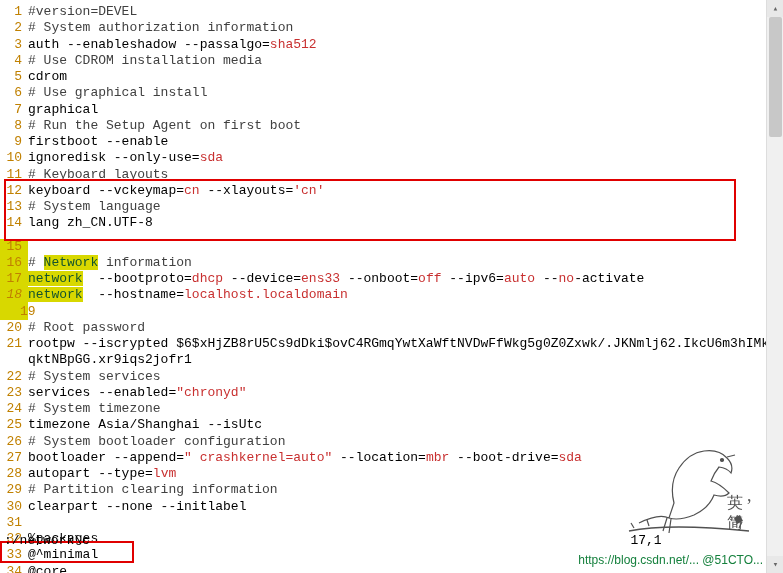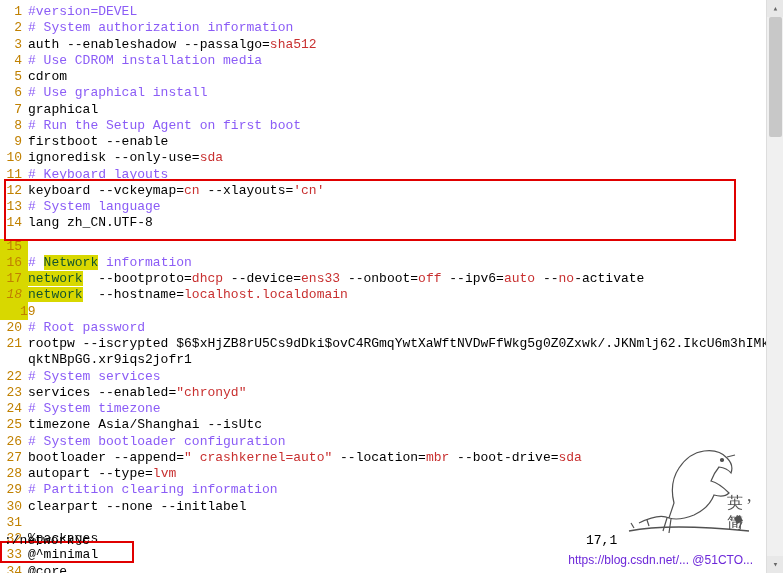--- a/index.html
+++ b/index.html
@@ -22,21 +22,21 @@
     white-space: pre;
   }
   .gutter {
     width: 28px;
     text-align: right;
     color: #c08000;
     padding-right: 6px;
     flex-shrink: 0;
   }
   .code { flex: 1; }
-  .comment { color: #8b5cf6; }
+  .comment { color: #404040; }
   .val { color: #c83030; }
   .str { color: #c83030; }
   .flag { color: #c83030; }
   .hl { background: #d8d800; color: #14532d; }
   
   .red-box-1 {
     position: absolute;
     border: 2px solid #e00000;
     left: 4px; top: 179px;
     width: 732px; height: 62px;
@@ -53,33 +53,33 @@
     position: absolute;
     bottom: 4px;
     left: 4px;
     right: 4px;
     display:flex;
     font-family: "Courier New", monospace;
     font-size: 13px;
     gap: 13px;
   }
   .status .search { flex:1; }
-  .status .pos { width:120px; text-align:left;}
+  .status .pos { width:120px; text-align:center;}
   .status .mode { width:60px; text-align:left;padding-left:48px;}
   .scrollbar {
     position:absolute; right:0; top:0; width:17px; height:100%;
     background:#f0f0f0; border-left:1px solid #ddd;
   }
   .scroll-btn { width:17px; height:17px; background:#e8e8e8; display:flex;align-items:center;justify-content:center; font-size:9px; color:#666;}
   .scroll-thumb { position:absolute; top:17px; left:2px; width:13px; height:120px; background:#c8c8c8; border-radius:2px;}
   .bird {
     position:absolute; right:24px; bottom:30px; width:140px; height:120px; opacity:0.85;
   }
   .watermark {
-    position:absolute; right:30px; bottom:6px; color:#6d28d9; font-size:12px;
+    position:absolute; right:20px; bottom:6px; color:#15803d; font-size:12px;
     font-family: sans-serif;
   }
 </style>
 </head>
 <body>
 
 <div class="editor">
     <div class="line"><span class="gutter">1</span><span class="code"><span class="comment">#version=DEVEL</span></span></div>
     <div class="line"><span class="gutter">2</span><span class="code"><span class="comment"># System authorization information</span></span></div>
     <div class="line"><span class="gutter">3</span><span class="code"><span>auth --enableshadow --passalgo=</span><span class="val">sha512</span></span></div>

